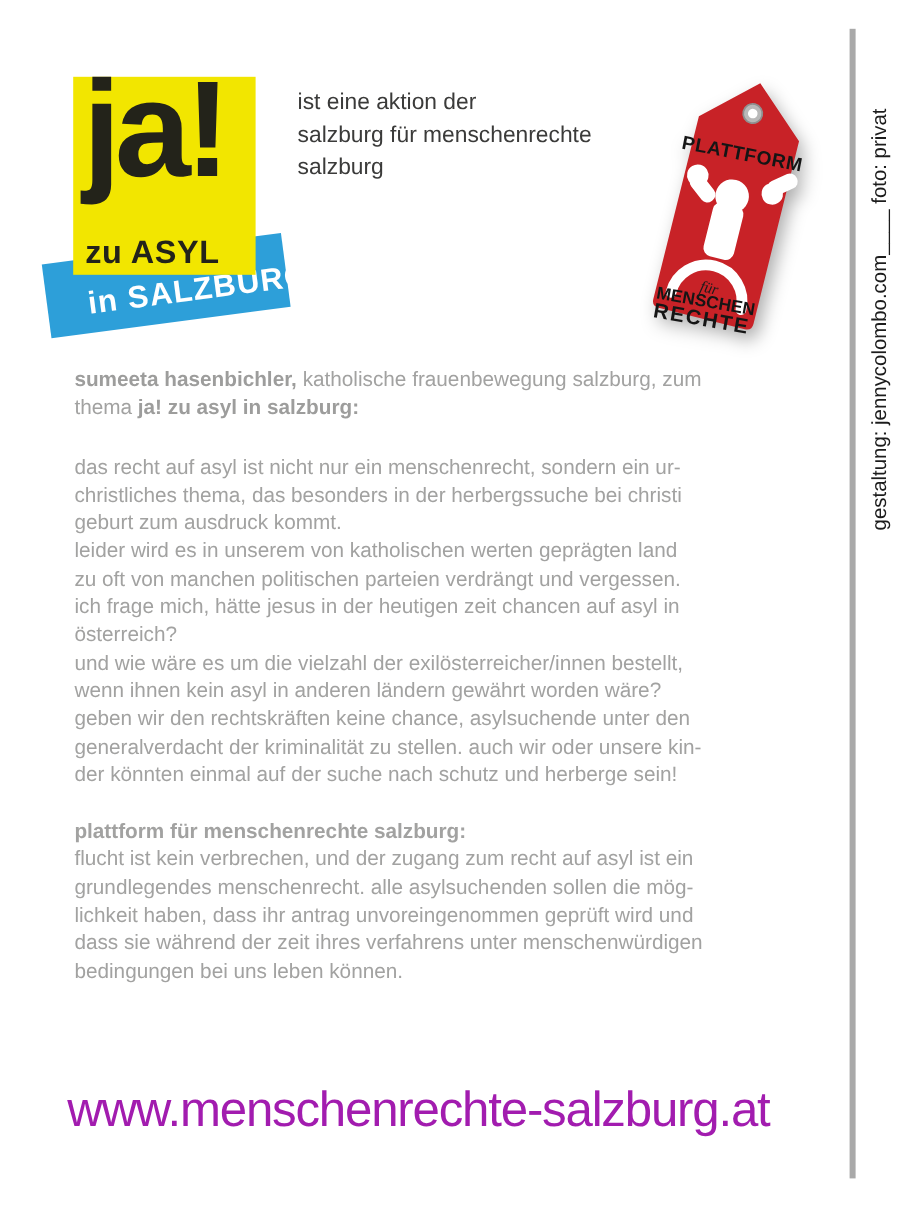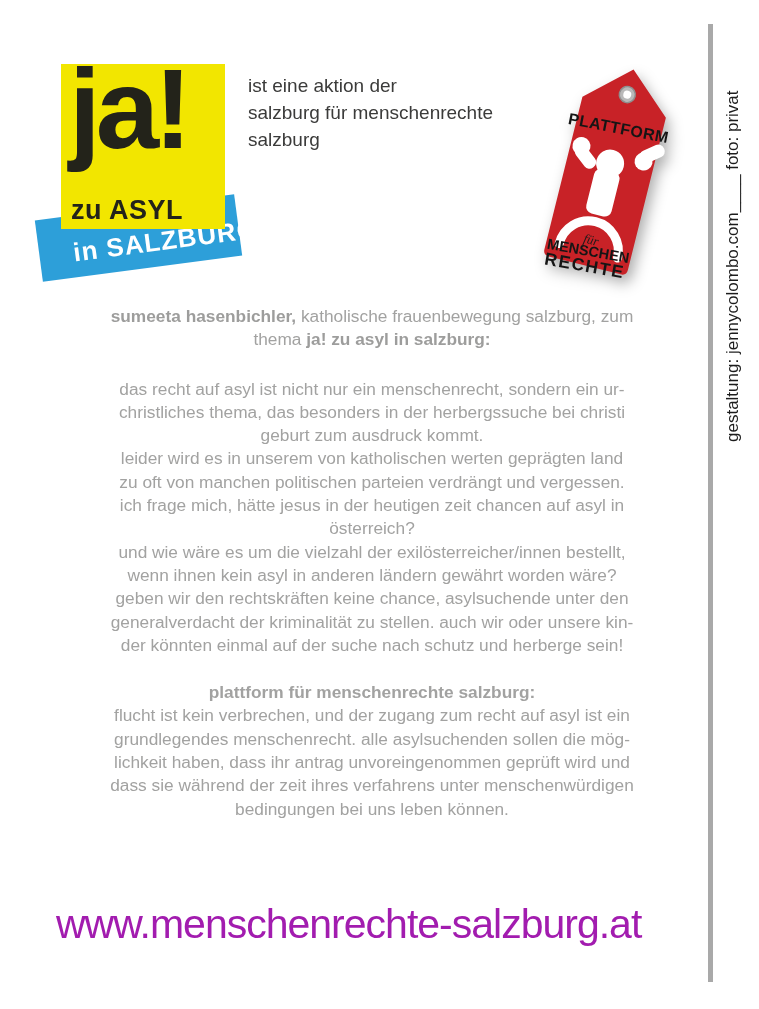--- a/index.html
+++ b/index.html
@@ -10,21 +10,21 @@
   
   .blue-slab{
     position:absolute;left:38px;top:207px;width:201px;height:62px;
     background:#2d9fd9;transform:rotate(-7.5deg);z-index:1;
   }
   .blue-slab .in-salzburg{
     position:absolute;left:34px;top:22px;color:#ffffff;font-weight:bold;
     font-size:26px;letter-spacing:1px;white-space:nowrap;
   }
   .yellow-square{
-    position:absolute;left:61px;top:64px;width:164px;height:165px;
+    position:absolute;left:61px;top:64px;width:152px;height:165px;
     background:#f2e600;z-index:2;
   }
   .ja{
     position:absolute;left:8px;top:-12px;font-size:114px;line-height:1;
     font-weight:bold;letter-spacing:-5px;color:#23231a;white-space:nowrap;
   }
   .zu-asyl{
     position:absolute;left:10px;bottom:3px;font-size:27px;font-weight:bold;
     letter-spacing:0.5px;color:#23231a;white-space:nowrap;
   }
@@ -45,21 +45,21 @@
     font-size:17px;color:#1c1c1c;white-space:nowrap;
   }
   .side-bar{
     position:absolute;left:708px;top:24px;width:5px;height:958px;background:#a9a9a9;
   }
   
   .article{
     position:absolute;left:62px;top:305px;width:620px;
     font-size:17.3px;line-height:23.3px;color:#a2a2a1;
   }
-  .article p{margin:0 0 26px 0;white-space:pre-line;text-align:center;}
+  .article p{margin:0 0 26px 0;white-space:pre-line;}
   .article p.p2{margin-bottom:24px;margin-top:22px;}
   .article b{font-weight:bold;color:#9d9d9c;}
   .article .heading{font-weight:bold;display:block;}
   
   .footer-url{
     position:absolute;left:56px;top:901px;font-size:41px;letter-spacing:-1px;
     color:#a21caf;white-space:nowrap;
   }
 </style>
 </head>

